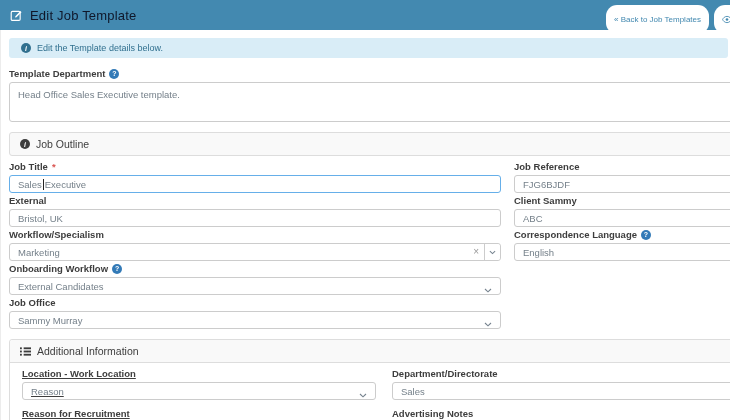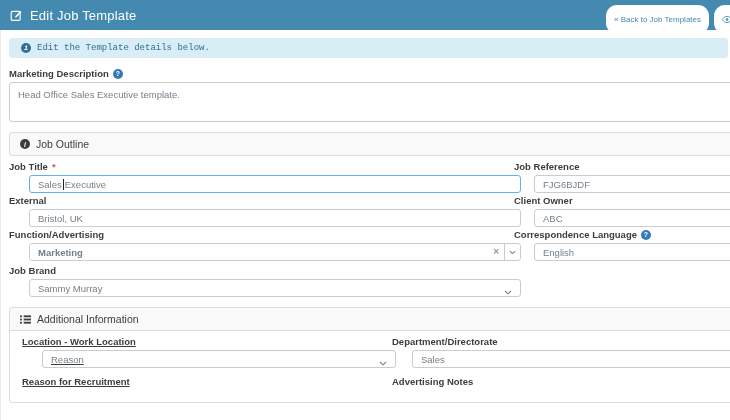--- a/index.html
+++ b/index.html
@@ -6,33 +6,33 @@
   html,body { margin:0; padding:0; }
   body {
     width:730px; height:420px; overflow:hidden; background:#fff;
     font-family:"Liberation Sans", sans-serif; color:#3d3d3d;
   }
   
   .topbar {
     height:30px; background:#4389b0; display:flex; align-items:center;
     padding:0 10px; position:relative; width:730px;
   }
-  .topbar-title { color:#ffffff; font-size:13px; margin-left:7px; letter-spacing:.2px; }
+  .topbar-title { color:#0f172a; font-size:13px; margin-left:7px; letter-spacing:.2px; }
   .topbar-actions { position:absolute; left:606px; top:5px; display:flex; gap:5px; }
   .pill-btn {
     background:#fff; color:#4389b0; border:none; border-radius:11px;
     font-size:8px; padding:0 8px; height:29px; display:inline-flex;
     align-items:center; gap:4px; font-family:inherit; white-space:nowrap; cursor:pointer;
   }
   .pill-btn.preview { min-width:60px; justify-content:flex-start; }
   
   .content { width:750px; padding:8px; border-left:1px solid #ececec; min-height:390px; }
   .alert-info {
     background:#d9edf7; color:#31708f; border-radius:3px; padding:5px 12px;
-    font-size:9px; display:flex; align-items:center; gap:6px; width:719px; margin-bottom:10px;font-family:Liberation Mono, monospace;
+    font-size:9px; display:flex; align-items:center; gap:6px; width:719px; margin-bottom:10px;
   }
   .icircle {
     display:inline-flex; width:10px; height:10px; border-radius:50%;
     background:#31708f; color:#fff; font-size:7px; font-weight:700;
     align-items:center; justify-content:center; font-style:italic; flex:none;
   }
   .icircle.dark { background:#3d3d3d; }
   .qicon {
     display:inline-flex; width:10px; height:10px; border-radius:50%;
     background:#337ab7; color:#fff; font-size:7px; font-weight:700;
@@ -51,29 +51,29 @@
   .panel-heading {
     border:1px solid #ddd; background:#f9f9f9; padding:5px 10px; font-size:10.5px;
     display:flex; align-items:center; gap:6px; color:#3d3d3d;
   }
   .jo-heading { width:740px; border-radius:3px; margin-bottom:5px; }
   .frow { display:flex; gap:13px; margin-bottom:2px; }
   .fcol-l { width:492px; flex:none; }
   .fcol-r { width:240px; flex:none; }
   .tinput {
     height:18px; border:1px solid #ccc; border-radius:3px; font-size:9.5px;
-    color:#75808a; padding:0 8px; width:100%; background:#fff; font-family:inherit;margin-left:20px;
+    color:#75808a; padding:0 8px; width:100%; background:#fff; font-family:inherit;
   }
   input.tinput { display:block; line-height:16px; outline:none; }
   div.tinput { display:flex; align-items:center; }
   .tinput.focused { border-color:#66afe9; }
   .cursorbar { width:1px; height:11px; background:#222; display:inline-block; margin:0 1px; flex:none; }
   .fake-select { position:relative; padding-right:22px; cursor:pointer; }
   .fake-select .chev { position:absolute; right:8px; top:6px; }
-  .select2 { padding-right:0; cursor:pointer;font-weight:bold; }
+  .select2 { padding-right:0; cursor:pointer; }
   .select2 .s2-val { flex:1; }
   .clear-x { color:#999; font-size:10px; margin-right:5px; line-height:10px; cursor:pointer; }
   .s2-caretbox {
     border-left:1px solid #ccc; height:16px; width:16px; display:flex; flex:none;
     align-items:center; justify-content:center; border-radius:0 3px 3px 0; background:#fff;
   }
   .panel { border:1px solid #ddd; border-radius:3px; width:740px; margin-top:10px; }
   .panel > .panel-heading { border:none; border-bottom:1px solid #ddd; border-radius:3px 3px 0 0; }
   .panel-body { padding:5px 12px 12px; }
   .arow { display:flex; gap:16px; }
@@ -107,21 +107,21 @@
 </div>
 
 <div class="content">
 
   <div class="alert-info">
     <span class="icircle">i</span>
     <span>Edit the Template details below.</span>
   </div>
 
   <div class="field-label">
-    <span>Marketing Description</span>
+    <span>Template Department</span>
     <span class="qicon">?</span>
   </div>
   <textarea class="desc" spellcheck="false" style="">Head Office Sales Executive template.</textarea>
 
   <div class="panel-heading jo-heading">
     <span class="icircle dark">i</span>
     <span>Job Outline</span>
   </div>
 
   <div class="frow">
@@ -146,30 +146,30 @@
 
   <div class="frow">
     <div class="fcol-l">
       <div class="field-label">
         <span>External</span>
       </div>
       <input class="tinput" readonly="" value="Bristol, UK" style="">
     </div>
     <div class="fcol-r">
       <div class="field-label">
-        <span>Client Owner</span>
+        <span>Client Sammy</span>
       </div>
       <input class="tinput" readonly="" value="ABC" style="">
     </div>
   </div>
 
   <div class="frow">
     <div class="fcol-l">
       <div class="field-label">
-        <span>Function/Advertising</span>
+        <span>Workflow/Specialism</span>
       </div>
       <div class="tinput select2">
         <span class="s2-val">Marketing</span>
         <span class="clear-x">×</span>
         <span class="s2-caretbox">
           <span style="display:inline-flex;">
             <svg width="7" height="5" viewBox="0 0 8 5">
                 <polyline points="1,1 4,3.8 7,1" fill="none" stroke="#76838f" stroke-width="1.2"></polyline>
               </svg>
           </span>
@@ -179,27 +179,41 @@
     <div class="fcol-r">
       <div class="field-label">
         <span>Correspondence Language</span>
         <span class="qicon">?</span>
       </div>
       <input class="tinput" readonly="" value="English" style="">
     </div>
   </div>
 
   <div class="frow">
+    <div class="fcol-l">
+      <div class="field-label">
+        <span>Onboarding Workflow</span>
+        <span class="qicon">?</span>
+      </div>
+      <div class="tinput fake-select">
+        <span>External Candidates</span>
+        <span class="chev">
+          <svg width="8" height="5" viewBox="0 0 8 5">
+              <polyline points="1,1 4,3.8 7,1" fill="none" stroke="#76838f" stroke-width="1.1"></polyline>
+            </svg>
+        </span>
+      </div>
+    </div>
     <div class="fcol-r"></div>
   </div>
 
   <div class="frow">
     <div class="fcol-l">
       <div class="field-label">
-        <span>Job Brand</span>
+        <span>Job Office</span>
       </div>
       <div class="tinput fake-select">
         <span>Sammy Murray</span>
         <span class="chev">
           <svg width="8" height="5" viewBox="0 0 8 5">
               <polyline points="1,1 4,3.8 7,1" fill="none" stroke="#76838f" stroke-width="1.1"></polyline>
             </svg>
         </span>
       </div>
     </div>

